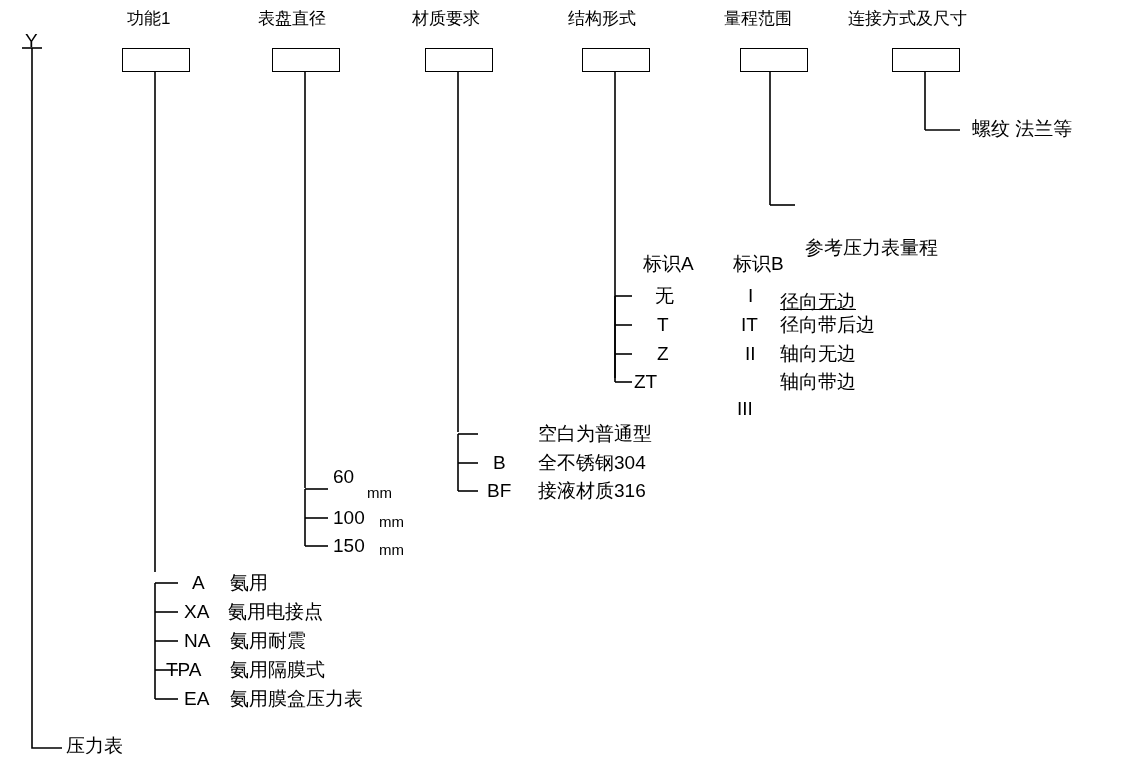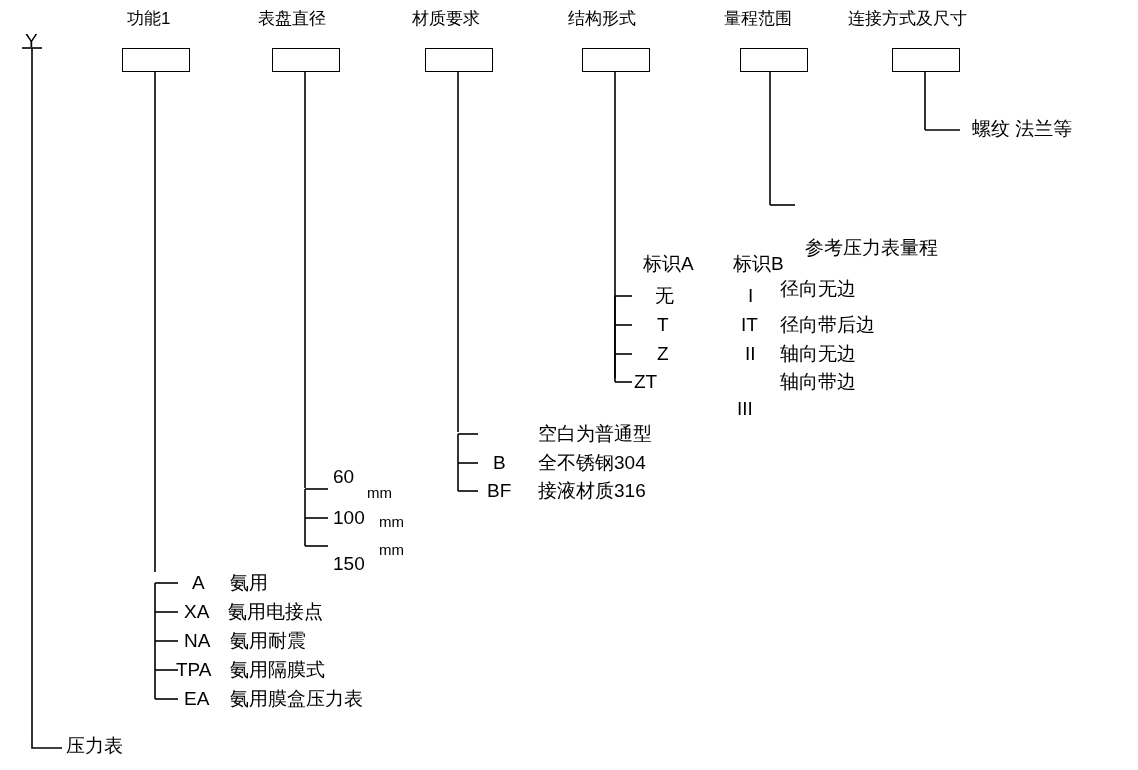--- a/index.html
+++ b/index.html
@@ -123,21 +123,21 @@
   <div class="lbl" style="left:972px; top:118px;">螺纹  法兰等</div>
 
   <div class="lbl" style="left:805px; top:193px;margin-top:44px;">参考压力表量程</div>
 
   <div class="lbl" style="left:643px; top:253px;">标识A</div>
   <div class="lbl" style="left:733px; top:253px;">标识B</div>
 
   <div>
     <div class="lbl" style="left:655px; top:285px;">无</div>
     <div class="lbl" style="left:748px; top:285px;">I</div>
-    <div class="lbl" style="left:780px; top:278px;">径向无边</div>
+    <div class="lbl" style="left:780px; top:291px;text-decoration:underline;">径向无边</div>
   </div>
   <div>
     <div class="lbl" style="left:657px; top:314px;">T</div>
     <div class="lbl" style="left:741px; top:314px;">IT</div>
     <div class="lbl" style="left:780px; top:314px;">径向带后边</div>
   </div>
   <div>
     <div class="lbl" style="left:657px; top:343px;">Z</div>
     <div class="lbl" style="left:745px; top:343px;">II</div>
     <div class="lbl" style="left:780px; top:343px;">轴向无边</div>
@@ -163,38 +163,38 @@
 
   <div>
     <div class="lbl" style="left:333px; top:466px;">60</div>
     <div class="lbl mm" style="left:367px; top:482px;">mm</div>
   </div>
   <div>
     <div class="lbl" style="left:333px; top:507px;">100</div>
     <div class="lbl mm" style="left:379px; top:511px;">mm</div>
   </div>
   <div>
-    <div class="lbl" style="left:333px; top:553px;">150</div>
+    <div class="lbl" style="left:333px; top:535px;">150</div>
     <div class="lbl mm" style="left:379px; top:539px;">mm</div>
   </div>
 
   <div>
     <div class="lbl" style="left:192px; top:572px;">A</div>
     <div class="lbl" style="left:230px; top:572px;">氨用</div>
   </div>
   <div>
     <div class="lbl" style="left:184px; top:601px;">XA</div>
     <div class="lbl" style="left:228px; top:601px;">氨用电接点</div>
   </div>
   <div>
     <div class="lbl" style="left:184px; top:630px;">NA</div>
     <div class="lbl" style="left:230px; top:630px;">氨用耐震</div>
   </div>
   <div>
-    <div class="lbl" style="left:176px; top:659px;">TPA</div>
+    <div class="lbl" style="left:166px; top:659px;">TPA</div>
     <div class="lbl" style="left:230px; top:659px;">氨用隔膜式</div>
   </div>
   <div>
     <div class="lbl" style="left:184px; top:688px;">EA</div>
     <div class="lbl" style="left:230px; top:688px;">氨用膜盒压力表</div>
   </div>
 
 </div>
 
 </body></html>

